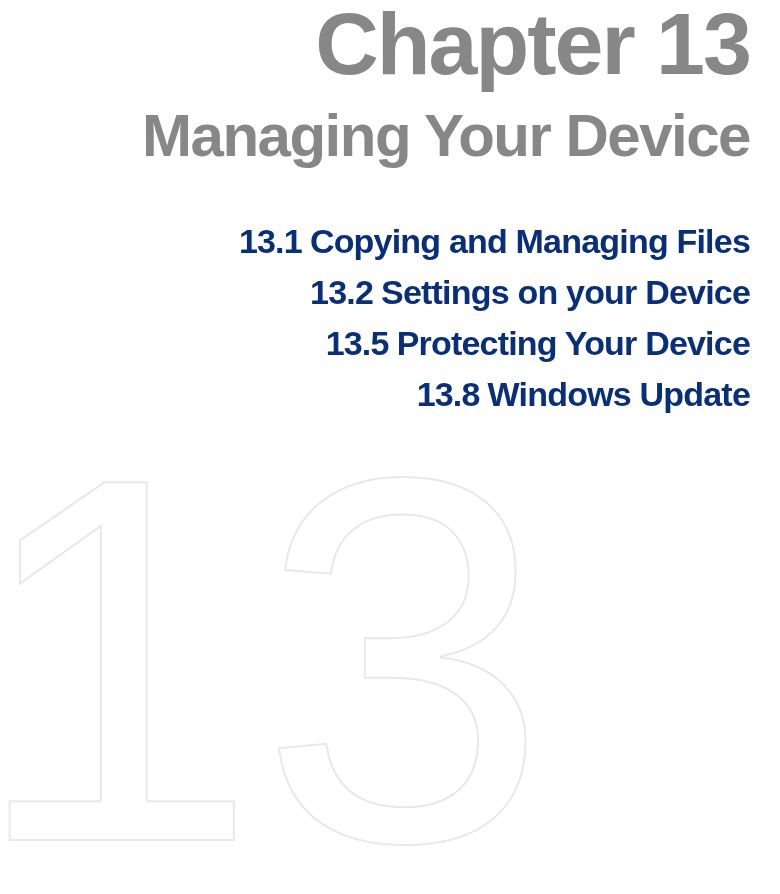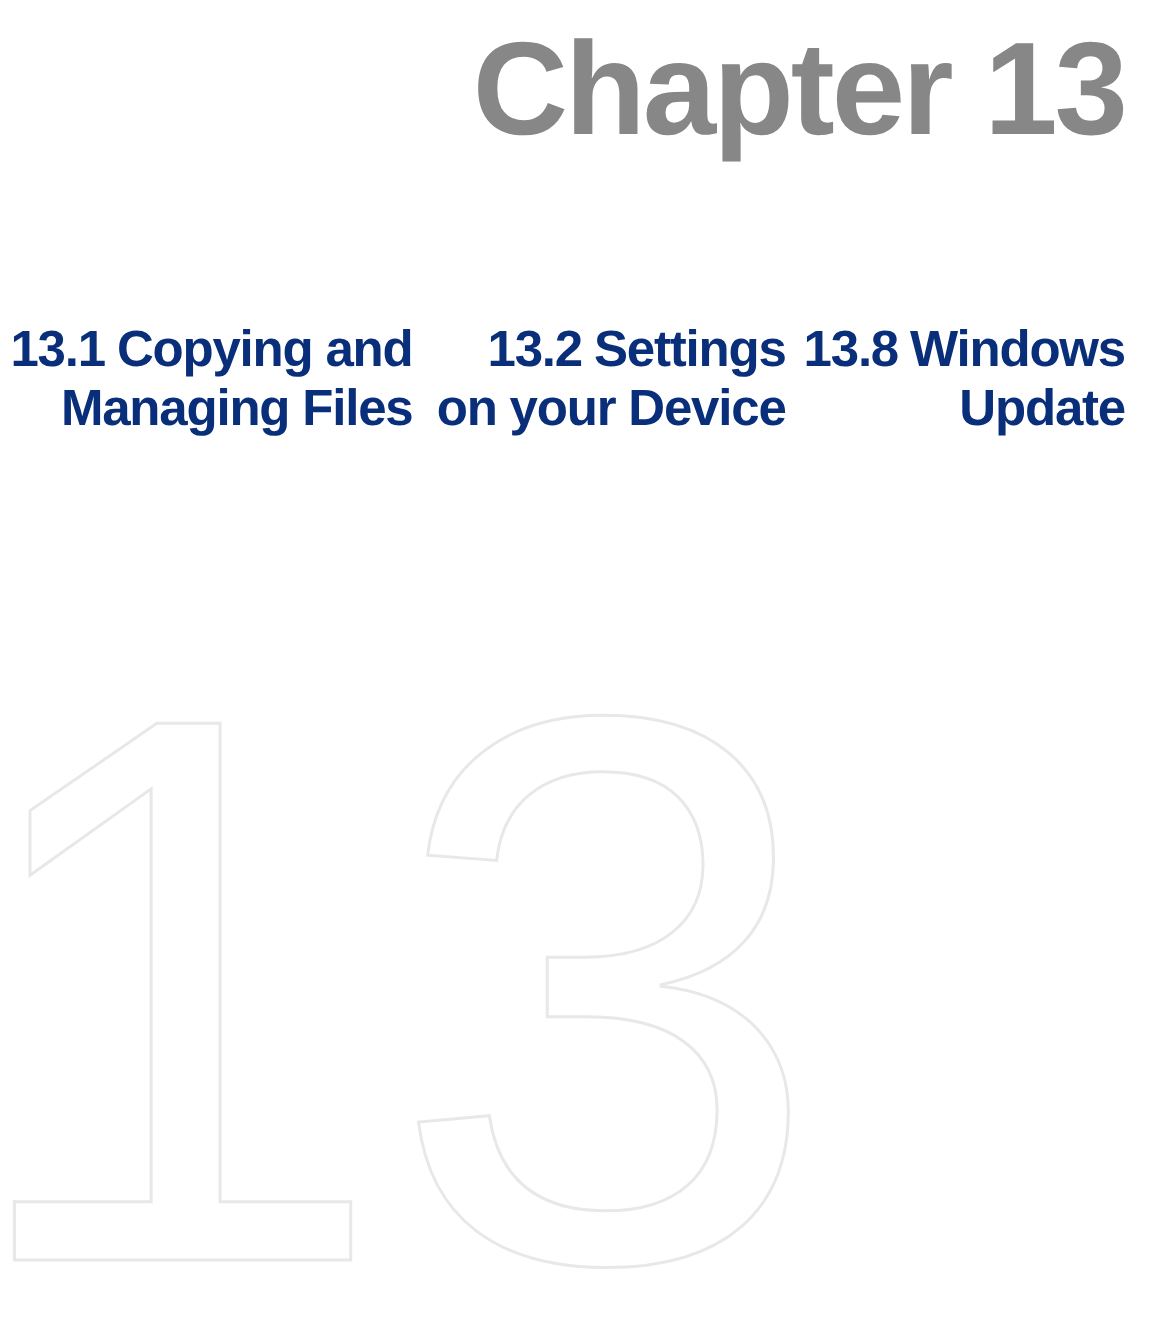--- a/index.html
+++ b/index.html
@@ -30,41 +30,41 @@
     }
     .content {
       position: relative;
       z-index: 1;
       width: 100%;
       height: 100%;
       display: flex;
       flex-direction: column;
       align-items: flex-end;
       padding-right: 30px;
-      padding-top: 15px;
+      padding-top: 0;
     }
     .chapter-number {
       color: #878787;
       font-size: 88px;
       font-weight: 700;
       letter-spacing: -2px;
       line-height: 1;
     }
     .chapter-title {
       color: #878787;
       font-size: 60px;
       font-weight: 700;
       letter-spacing: -1.5px;
       margin-top: 18px;
       line-height: 1;
     }
     .toc {
-      margin-top: 111px;
+      margin-top: 56px;
       display: flex;
-      flex-direction: row;
+      flex-direction: column;
       align-items: flex-end;
       gap: 12px;
     }
     .toc-item {
       color: #0a2f7a;
       font-size: 34px;
       font-weight: 700;
       letter-spacing: -0.8px;
       line-height: 1.15;
       text-align: right;
@@ -77,25 +77,29 @@
 <body>
 
 <div class="watermark">
   <svg viewBox="0 0 700 500">
     <text x="0" y="420" font-family="Segoe UI, sans-serif" font-size="520" font-weight="300" fill="none" stroke="#e8e8e8" stroke-width="2">13</text>
   </svg>
 </div>
 
 <div class="content">
   <div class="chapter-number">Chapter 13</div>
+  <div class="chapter-title">Managing Your Device</div>
 
   <div class="toc">
     <div class="toc-item">
       <span class="toc-num">13.1</span><span>Copying and Managing Files</span>
     </div>
     <div class="toc-item">
       <span class="toc-num">13.2</span><span>Settings on your Device</span>
     </div>
     <div class="toc-item">
+      <span class="toc-num">13.5</span><span>Protecting Your Device</span>
+    </div>
+    <div class="toc-item">
       <span class="toc-num">13.8</span><span>Windows Update</span>
     </div>
   </div>
 </div>
 
 </body></html>

